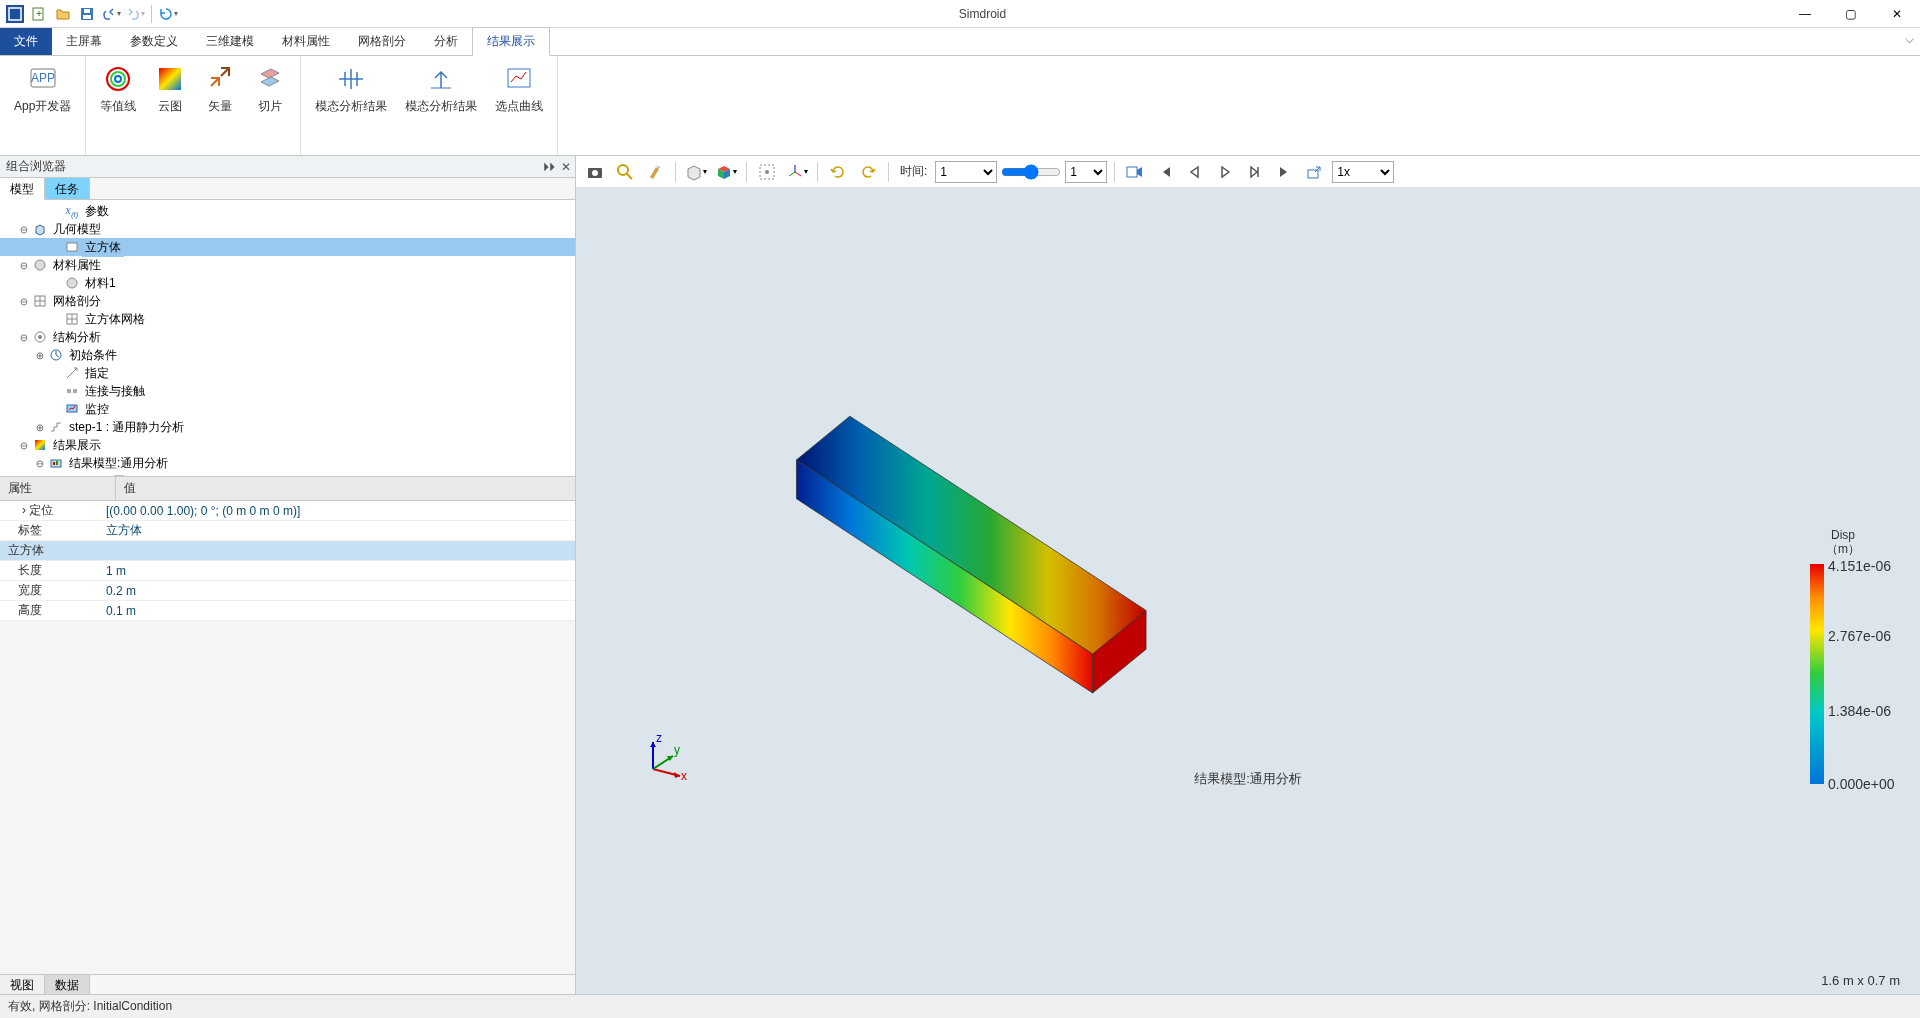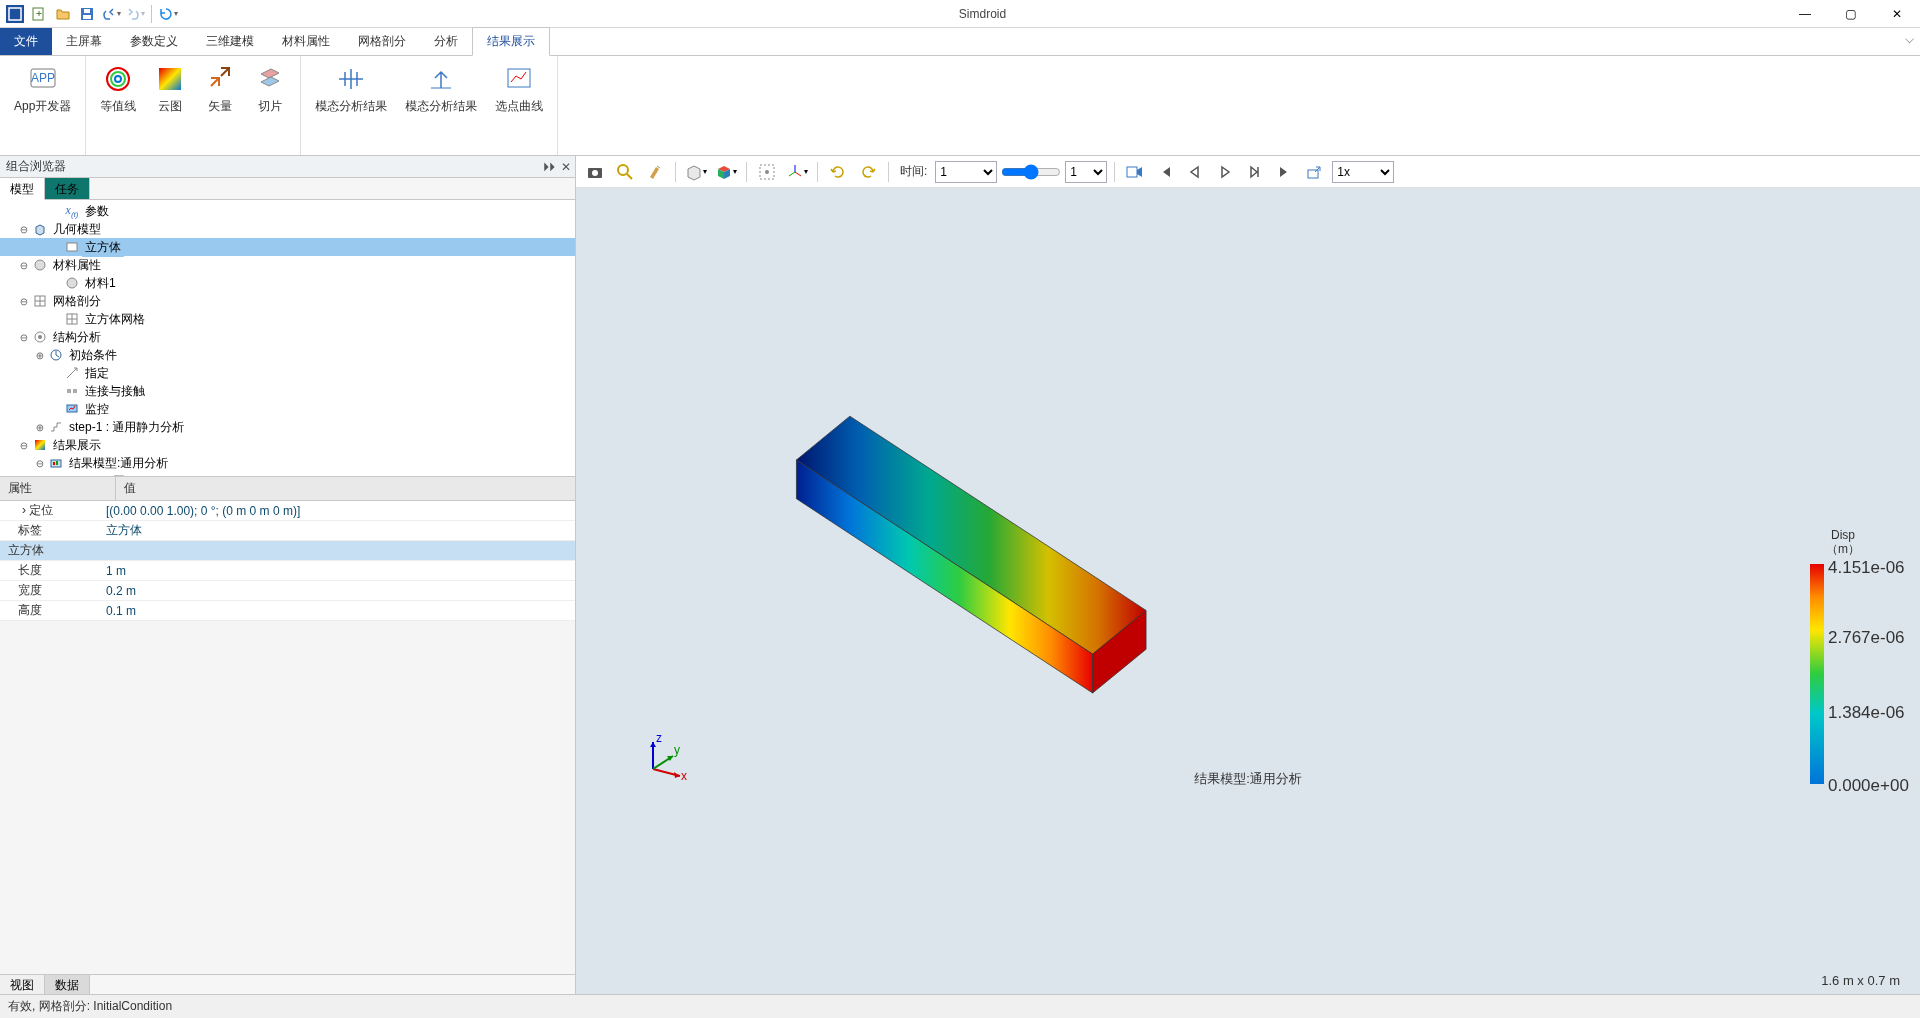--- a/index.html
+++ b/index.html
@@ -23,21 +23,21 @@
 .rgroup-row{display:flex;gap:6px}
 .rbtn{display:flex;flex-direction:column;align-items:center;gap:3px;padding:3px 6px;border-radius:2px;cursor:default;min-width:44px}
 .rbtn .ric{width:32px;height:32px;display:flex;align-items:center;justify-content:center}
 .rbtn span{font-size:12px;color:#333;text-align:center;white-space:nowrap}
 
 .main{flex:1;display:flex;min-height:0}
 .left{width:576px;display:flex;flex-direction:column;border-right:1px solid #c7c7c7;background:#fff}
 .panel-hdr{height:22px;background:#eef2f5;border-bottom:1px solid #c7c7c7;display:flex;align-items:center;padding:0 6px;color:#333;position:relative}
 .panel-hdr .pbtns{position:absolute;right:4px;display:flex;gap:6px;color:#555}
 .subtabs{height:22px;display:flex;border-bottom:1px solid #c7c7c7;background:#f6f6f6}
-.subtab{padding:3px 10px;border-right:1px solid #c7c7c7;background:#0f766e;cursor:default}
+.subtab{padding:3px 10px;border-right:1px solid #c7c7c7;background:#7dd3fc;cursor:default}
 .subtab.active{background:#fff;border-bottom:1px solid #fff;margin-bottom:-1px}
 
 .tree{flex:0 0 276px;overflow:auto;background:#fff;padding:2px 0}
 .tree .row{display:flex;align-items:center;height:18px;white-space:nowrap}
 .tree .tw{width:16px;text-align:center;color:#666;font-size:10px}
 .tree .ico{width:16px;height:16px;display:flex;align-items:center;justify-content:center;margin-right:2px}
 .tree .lbl{padding:1px 3px}
 .tree .row.sel .lbl{background:#99c9ef}
 .tree .row.sel{background:#99c9ef}
 
@@ -61,21 +61,21 @@
 .vsep{width:1px;height:20px;background:#cfcfcf;margin:0 3px}
 .vlabel{color:#333;margin:0 4px}
 .vsel{height:22px;border:1px solid #aab;background:#fff;font-size:12px;min-width:62px}
 .vslider{width:60px}
 .canvas{flex:1;background:#dce5ec;position:relative;overflow:hidden}
 .triad{position:absolute;left:62px;bottom:210px;width:50px;height:50px}
 .caption{position:absolute;left:0;right:0;bottom:206px;text-align:center;color:#333;font-size:13px}
 .scalebar{position:absolute;right:32px;top:340px;width:90px;height:280px}
 .scalebar .stitle{text-align:center;font-size:13px;color:#333;line-height:1.1}
 .scalebar .bar{position:absolute;left:12px;top:36px;width:14px;height:220px;background:linear-gradient(to bottom,#e70000 0%,#ff8c00 15%,#ffe600 30%,#2ecc40 50%,#00c8c8 68%,#0074d9 100%)}
-.scalebar .tick{position:absolute;left:30px;font-size:17px;color:#333;white-space:nowrap}
+.scalebar .tick{position:absolute;left:30px;font-size:14px;color:#333;white-space:nowrap}
 .dimlabel{position:absolute;right:20px;bottom:6px;color:#333;font-size:13px}
 
 .status{height:24px;background:#f0f0f0;border-top:1px solid #c7c7c7;display:flex;align-items:center;padding:0 8px;color:#333;font-size:12px}
 svg{display:block}
 </style>
 </head>
 <body>
 
 <div class="titlebar">
   <div class="qat">

